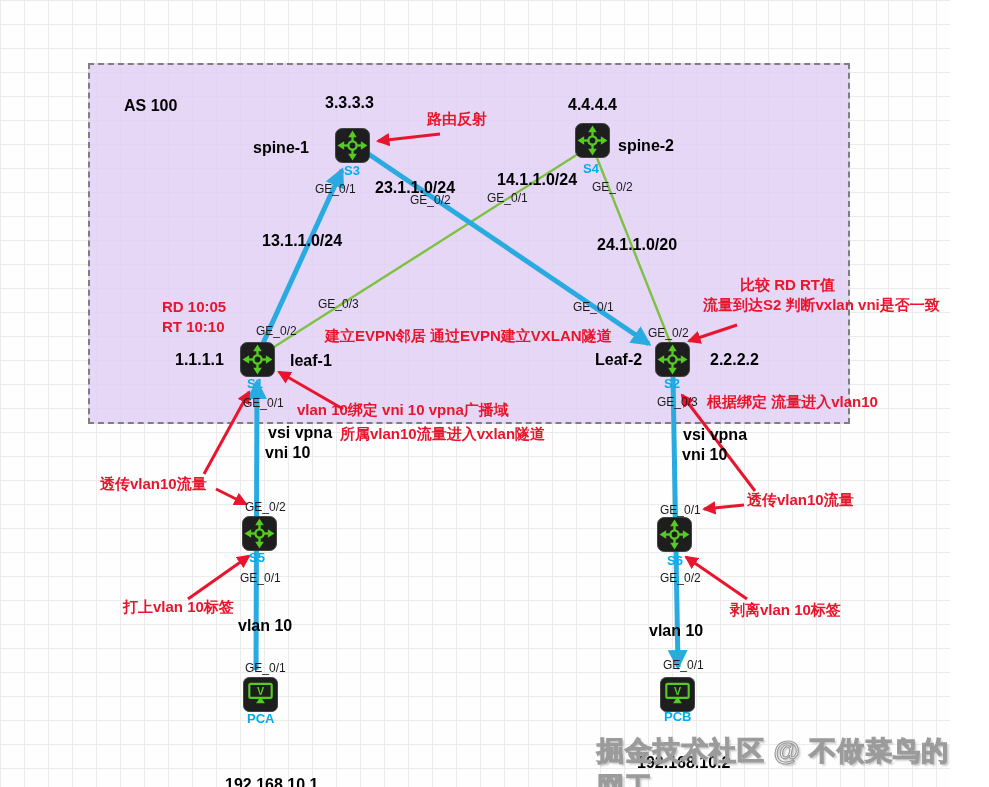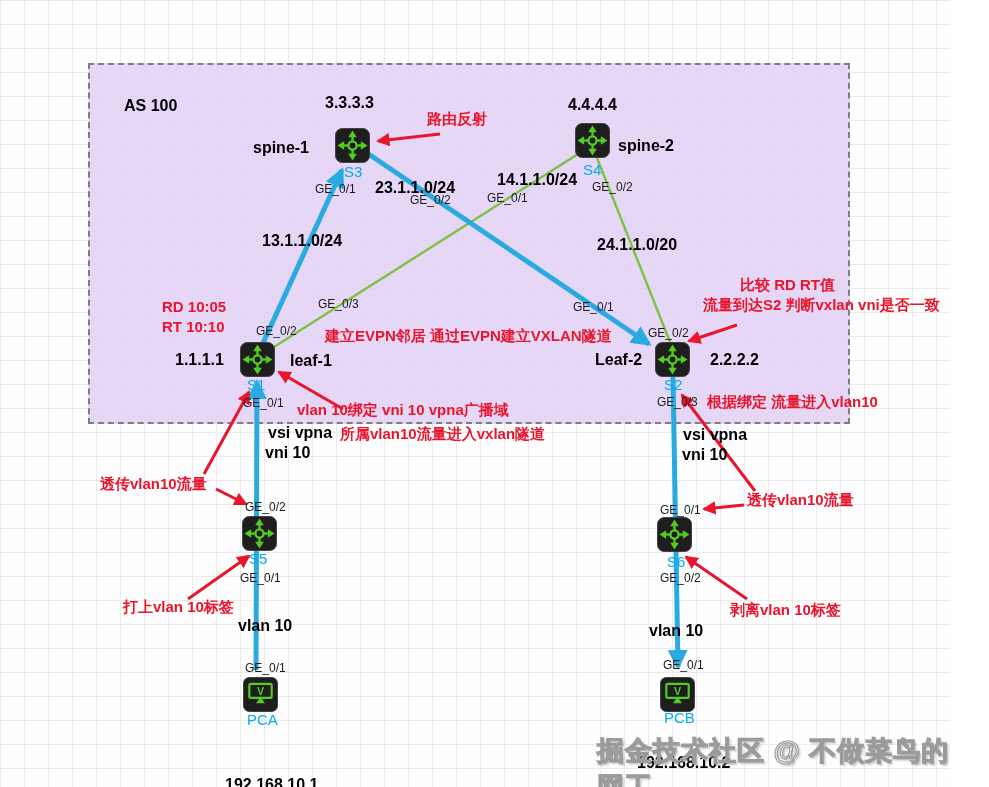--- a/index.html
+++ b/index.html
@@ -15,21 +15,21 @@
   .asbox{
     position:absolute;left:88px;top:63px;width:758px;height:357px;
     background:rgba(226,206,245,.82);
     border:2px dashed #7e7e7e;z-index:1;
   }
   svg.links{position:absolute;left:0;top:0;z-index:3;pointer-events:none;}
   .node{position:absolute;width:35px;height:35px;z-index:4;}
   .lbl{position:absolute;white-space:nowrap;z-index:5;line-height:1.1;}
   .b{font-weight:bold;font-size:16px;color:#000;}
   .p{font-size:12px;color:#1a1a1a;}
-  .c{font-weight:normal;font-size:15px;color:#00AEEF;}
+  .c{font-weight:bold;font-size:13px;color:#00AEEF;}
   .r{font-weight:bold;font-size:15px;color:#E8152D;}
   .under{z-index:2;}
   .watermark{
     position:absolute;left:597px;top:733px;z-index:7;
     font-size:27px;font-weight:bold;letter-spacing:1px;
     color:#fafafa;-webkit-text-stroke:1.2px #9b9b9b;
     text-shadow:2px 2px 2px rgba(140,140,140,.5);
   }
 </style>
 </head>

